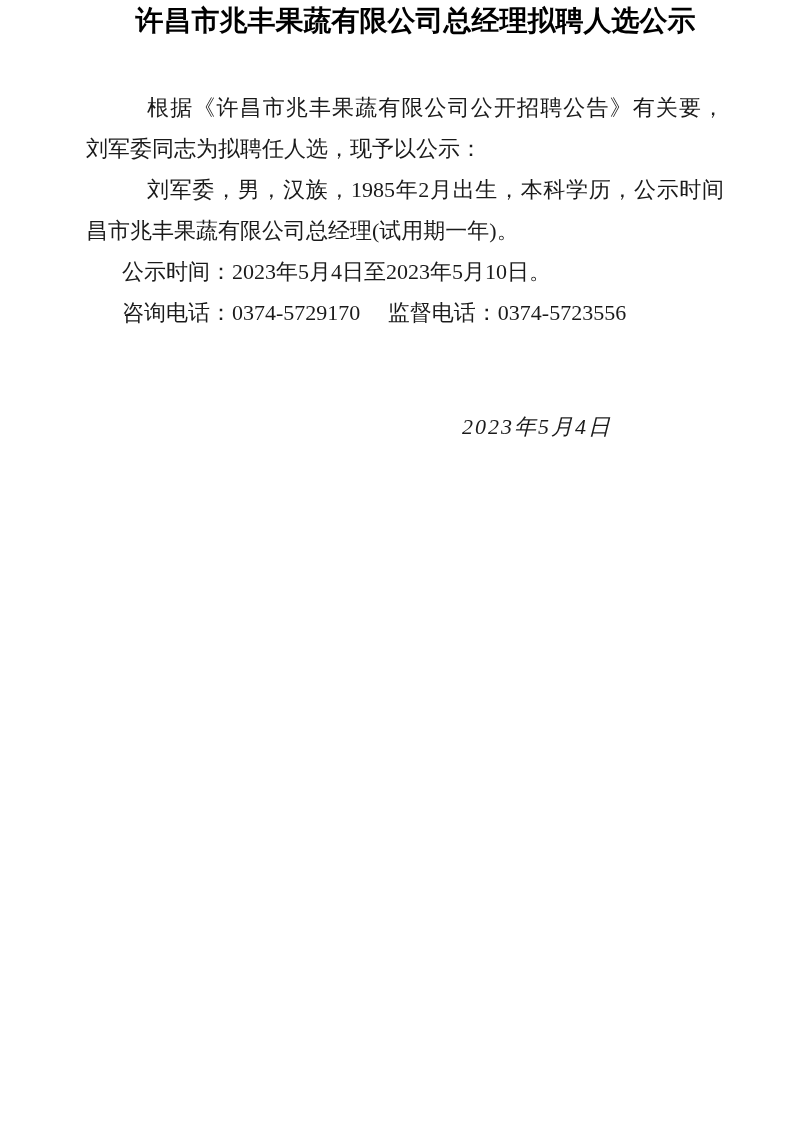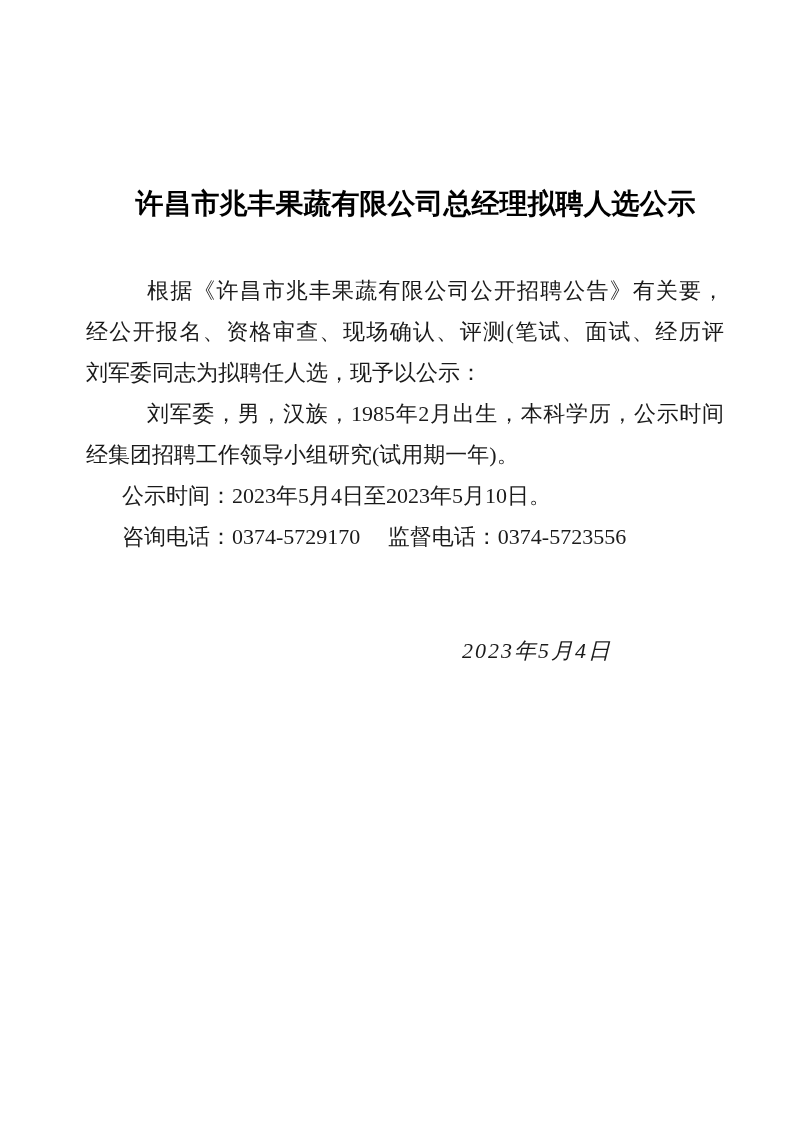--- a/index.html
+++ b/index.html
@@ -6,21 +6,20 @@
     margin: 0;
     padding: 0;
     background: #ffffff;
   }
   .page {
     position: relative;
     width: 811px;
     height: 994px;
     background: #ffffff;
     box-sizing: border-box;
-    padding-top: 183px;
     overflow: hidden;
     font-family: "Liberation Serif", "DejaVu Serif", serif;
     color: #1a1a1a;
   }
   .doc-title {
     margin: 0;
     padding-left: 20px;
     font-size: 28px;
     font-weight: 700;
     line-height: 41px;
@@ -63,25 +62,24 @@
 </style>
 </head>
 <body>
 
 <div class="page">
 
   <h1 class="doc-title">许昌市兆丰果蔬有限公司总经理拟聘人选公示</h1>
 
   <div class="doc-body">
     <p class="ln stretch ind-lg">根据《许昌市兆丰果蔬有限公司公开招聘公告》有关要，</p>
-    <p class="ln stretch">经公开报名、资格审查、现场确认、评测(笔试、面试、经历评</p>
     <p class="ln">刘军委同志为拟聘任人选，现予以公示：</p>
 
     <p class="ln stretch ind-lg">刘军委，男，汉族，1985年2月出生，本科学历，公示时间</p>
-    <p class="ln">经集团招聘工作领导小组研究(试用期一年)。</p>
+    <p class="ln">昌市兆丰果蔬有限公司总经理(试用期一年)。</p>
 
     <p class="ln ind-sm">公示时间：2023年5月4日至2023年5月10日。</p>
     <p class="ln ind-sm">咨询电话：0374-5729170　 监督电话：0374-5723556</p>
   </div>
 
   <p class="doc-date">2023年5月4日</p>
 
 </div>
 
 </body></html>

